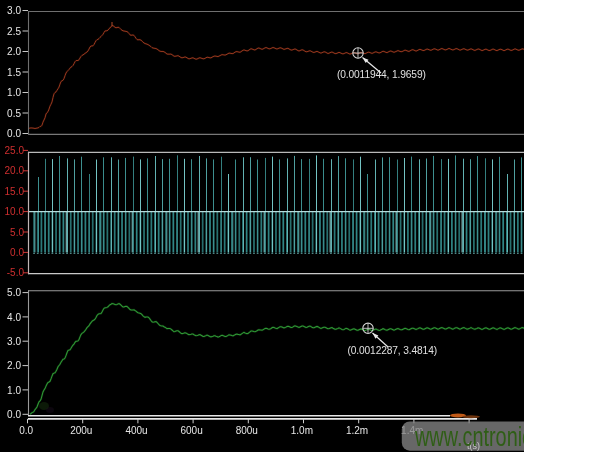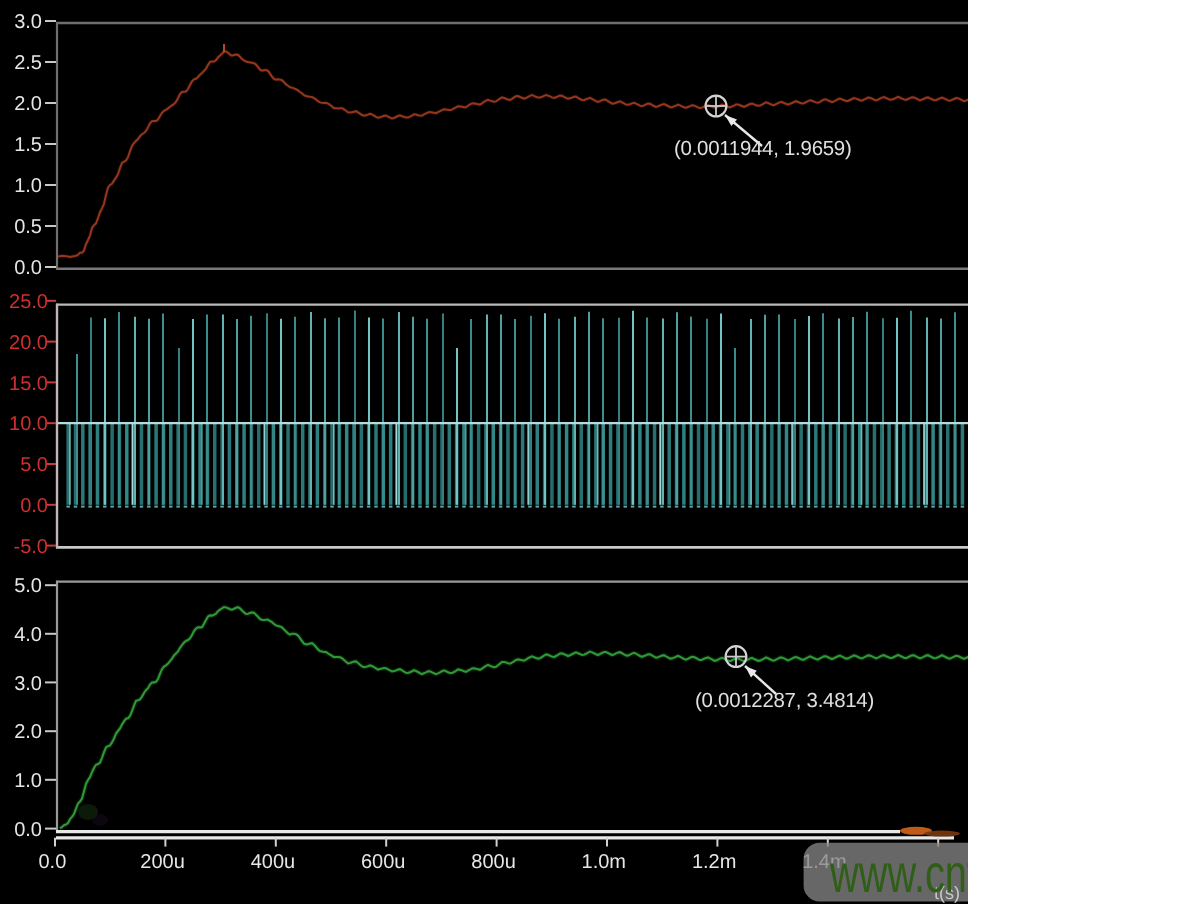--- a/index.html
+++ b/index.html
@@ -1,14 +1,14 @@
 <!DOCTYPE html>
 <html><head><meta charset="utf-8"><style>
 html,body{margin:0;padding:0;background:#ffffff;}
-#wrap{position:relative;width:484px;height:452px;overflow:hidden;background:#ffffff;font-family:"Liberation Sans",sans-serif;}
+#wrap{position:relative;width:524px;height:452px;overflow:hidden;background:#ffffff;font-family:"Liberation Sans",sans-serif;}
 #wm{position:absolute;left:415px;top:421.5px;font-size:27px;white-space:nowrap;transform:scaleX(0.736);transform-origin:0 0;}
 #wm .d{letter-spacing:0px;}
 #wm .l{letter-spacing:-1.2px;}
 #wm .d{color:#2f5e16;}
 #wm .l{color:#abce83;}
 </style></head><body>
 <div id="wrap">
 <svg width="543" height="452" viewBox="0 0 543 452" style="position:absolute;left:0;top:0">
 <rect x="0" y="0" width="543" height="452" fill="#000000"></rect>
 <ellipse cx="44" cy="406" rx="5" ry="4" fill="#16300e" opacity="0.55"></ellipse>

